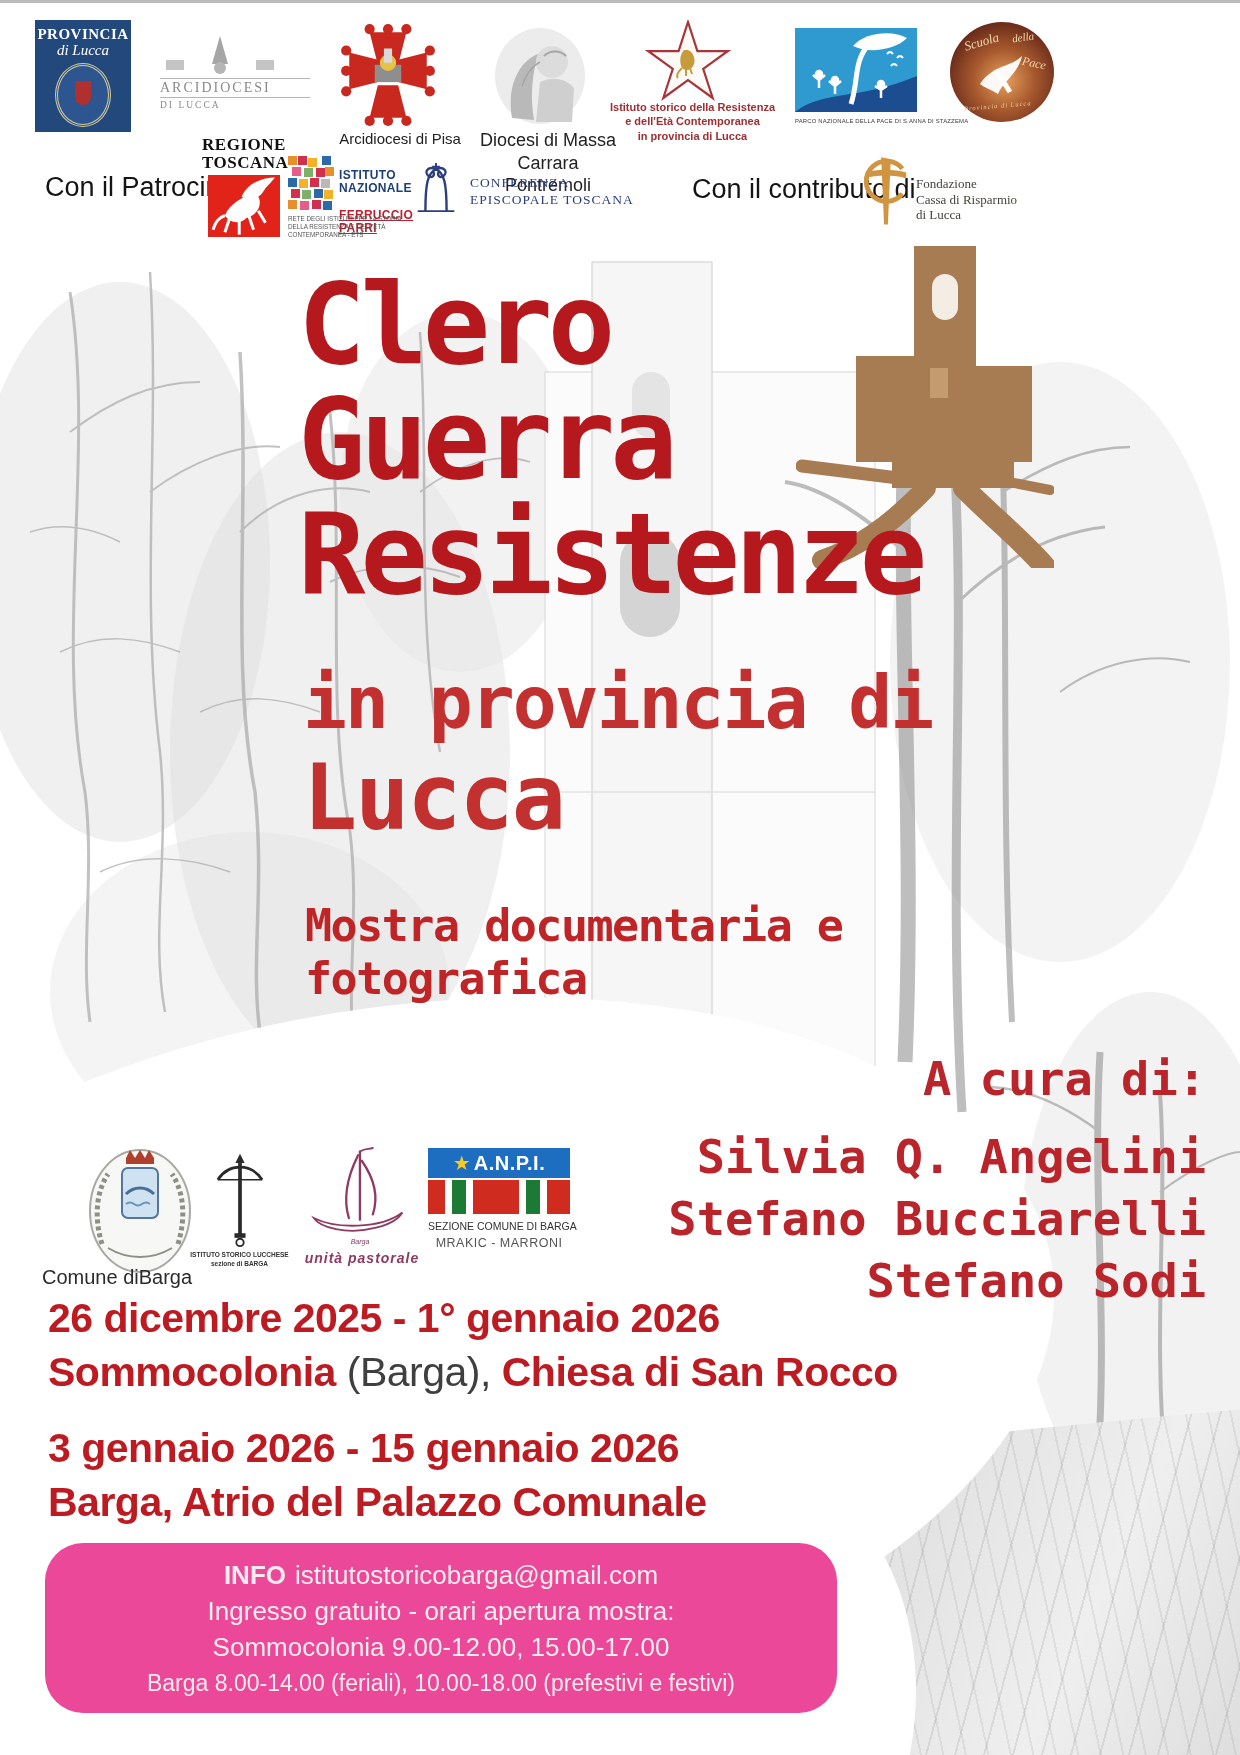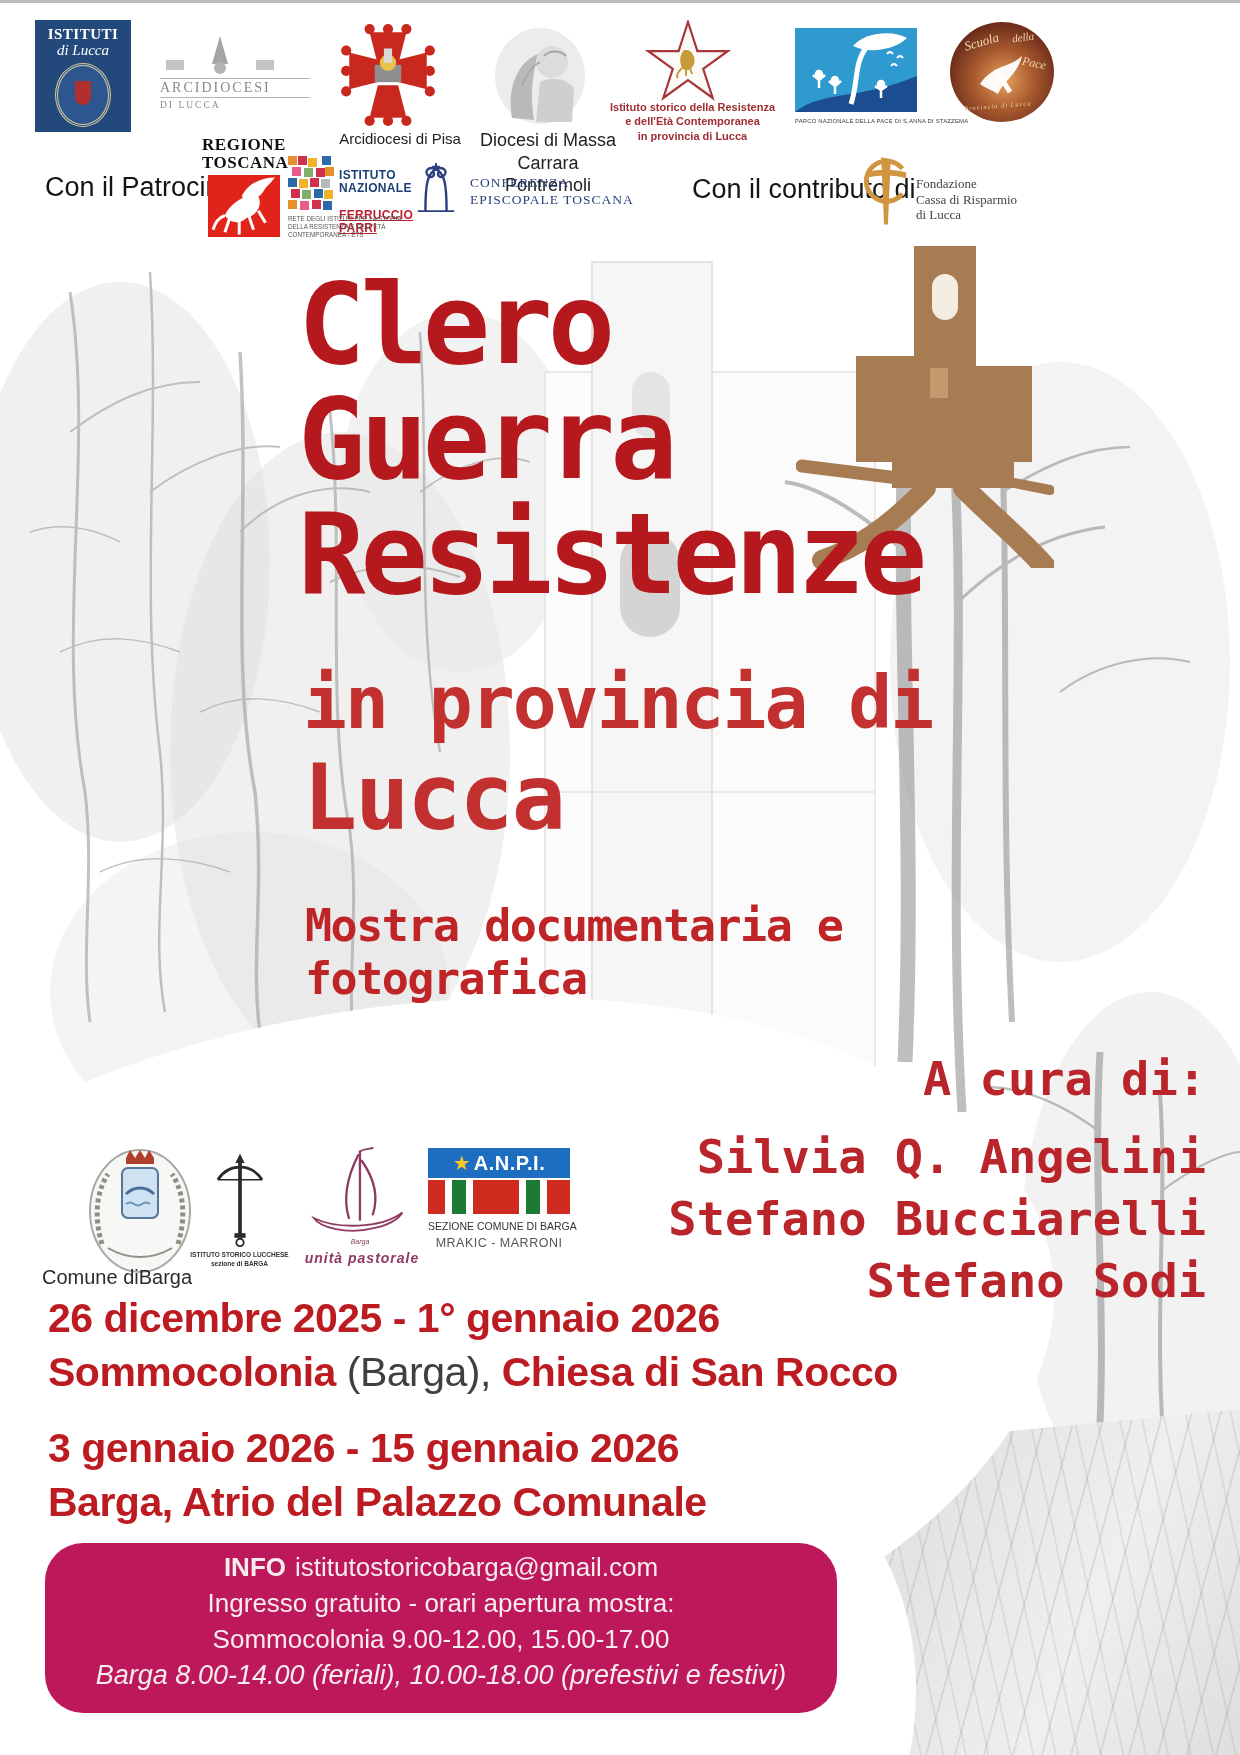--- a/index.html
+++ b/index.html
@@ -95,23 +95,23 @@
      #cf2b1e 32% 64%, #fff 64% 69%, #1d7a34 69% 79%, #fff 79% 84%, #cf2b1e 84% 100%);}
   #anpi .c1{margin-top:6px;font-size:10.5px;color:#333;white-space:nowrap;}
   #anpi .c2{margin-top:4px;font-size:12.5px;color:#555;letter-spacing:.5px;white-space:nowrap;}
 
   
   .date{position:absolute;left:48px;font-weight:bold;font-size:41px;color:#bd1b22;letter-spacing:-.5px;white-space:nowrap;}
   #d1{top:1295px;} #d2{top:1349px;} #d3{top:1425px;} #d4{top:1479px;}
   #d2 .plain{font-weight:normal;color:#3f3f3f;}
 
   
-  #infobox{position:absolute;left:45px;top:1543px;width:792px;height:170px;background:#be185d;border-radius:38px;
-    color:#f6ecec;text-align:center;font-size:26px;line-height:36px;padding-top:6px;box-sizing:border-box;}
-  #infobox .l4{font-size:27px;font-style:italic;}
+  #infobox{position:absolute;left:45px;top:1543px;width:792px;height:170px;background:#ec4899;border-radius:38px;
+    color:#f6ecec;text-align:center;font-size:26px;line-height:36px;padding-top:14px;box-sizing:border-box;}
+  #infobox .l4{font-size:23px;}
   #info-email{margin-left:9px;}
 </style>
 </head>
 <body>
 
 <div class="poster">
 
   <div id="tstrip"></div>
 
   <svg id="sketch" width="1240" height="1300" viewBox="0 0 1240 1300">
@@ -176,21 +176,21 @@
     <rect x="134" y="130" width="18" height="30" fill="#c9a377" opacity=".8"></rect>
     <g stroke="#a87c52" fill="none" stroke-linecap="round">
       <path d="M118,242 L6,228" stroke-width="13"></path>
       <path d="M130,250 C92,290 60,310 26,322" stroke-width="20"></path>
       <path d="M168,250 C202,284 226,302 250,330" stroke-width="22"></path>
       <path d="M182,238 L254,252" stroke-width="10"></path>
     </g>
   </svg>
 
   <div id="prov">
-    <div class="p1">ISTITUTI</div>
+    <div class="p1">PROVINCIA</div>
     <div class="p2">di Lucca</div>
     <div class="oval">
         <div class="shield"></div>
       </div>
   </div>
 
   <div id="arci">
     <svg width="120" height="44" viewBox="0 0 120 44">
       <path d="M52,34 L60,6 L68,34 Z" fill="#a5a5a5"></path>
       <circle cx="60" cy="38" r="6" fill="#b5b5b5"></circle>

